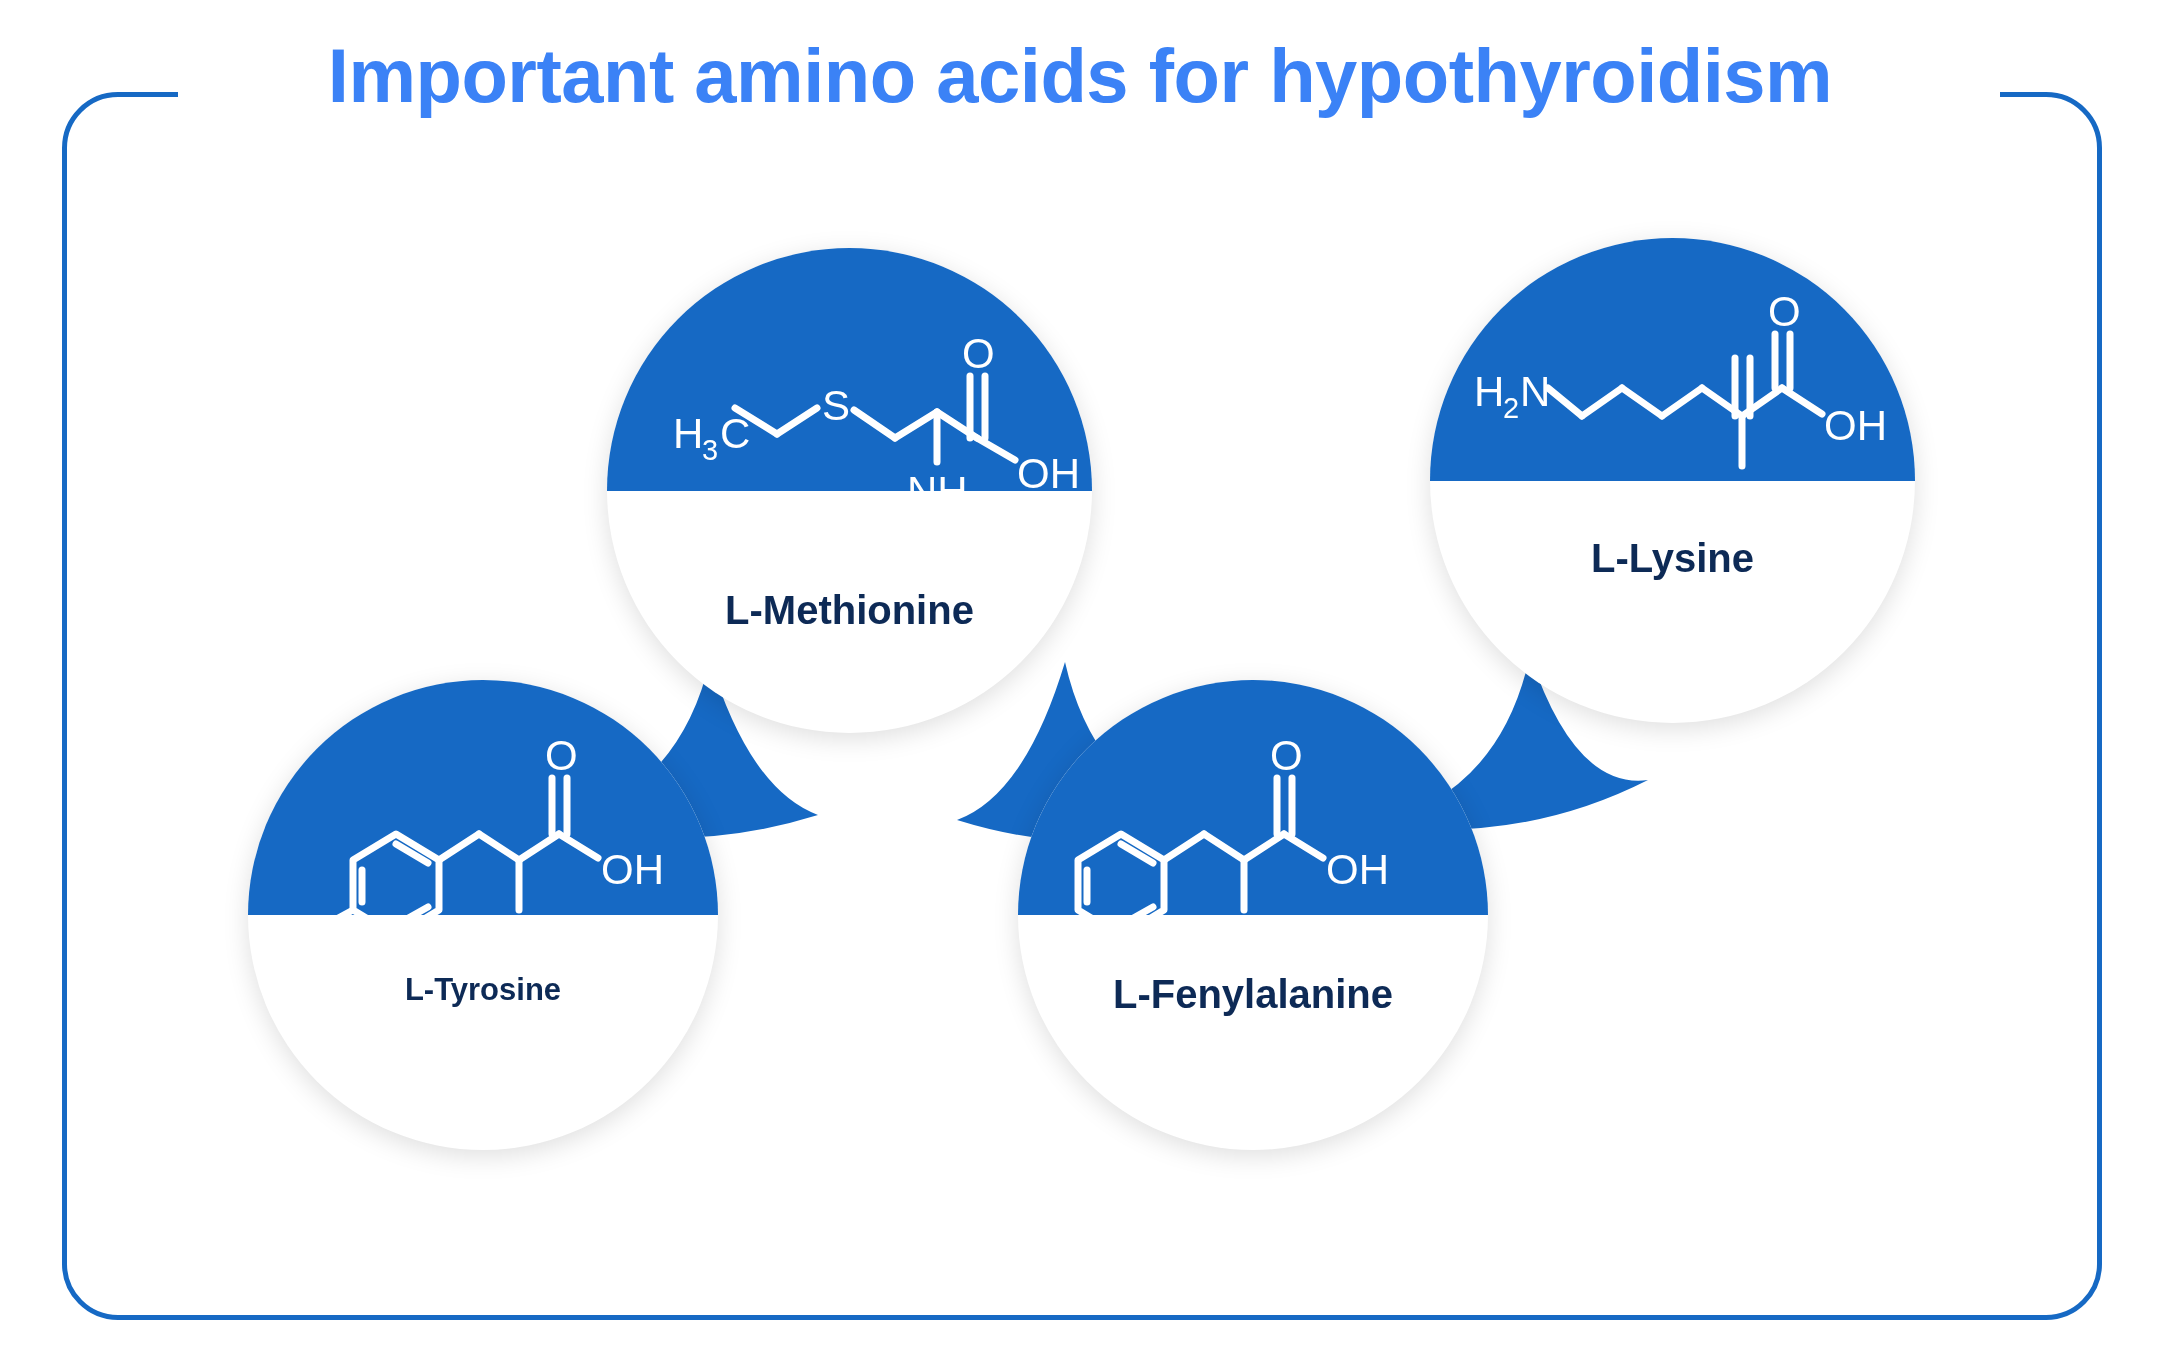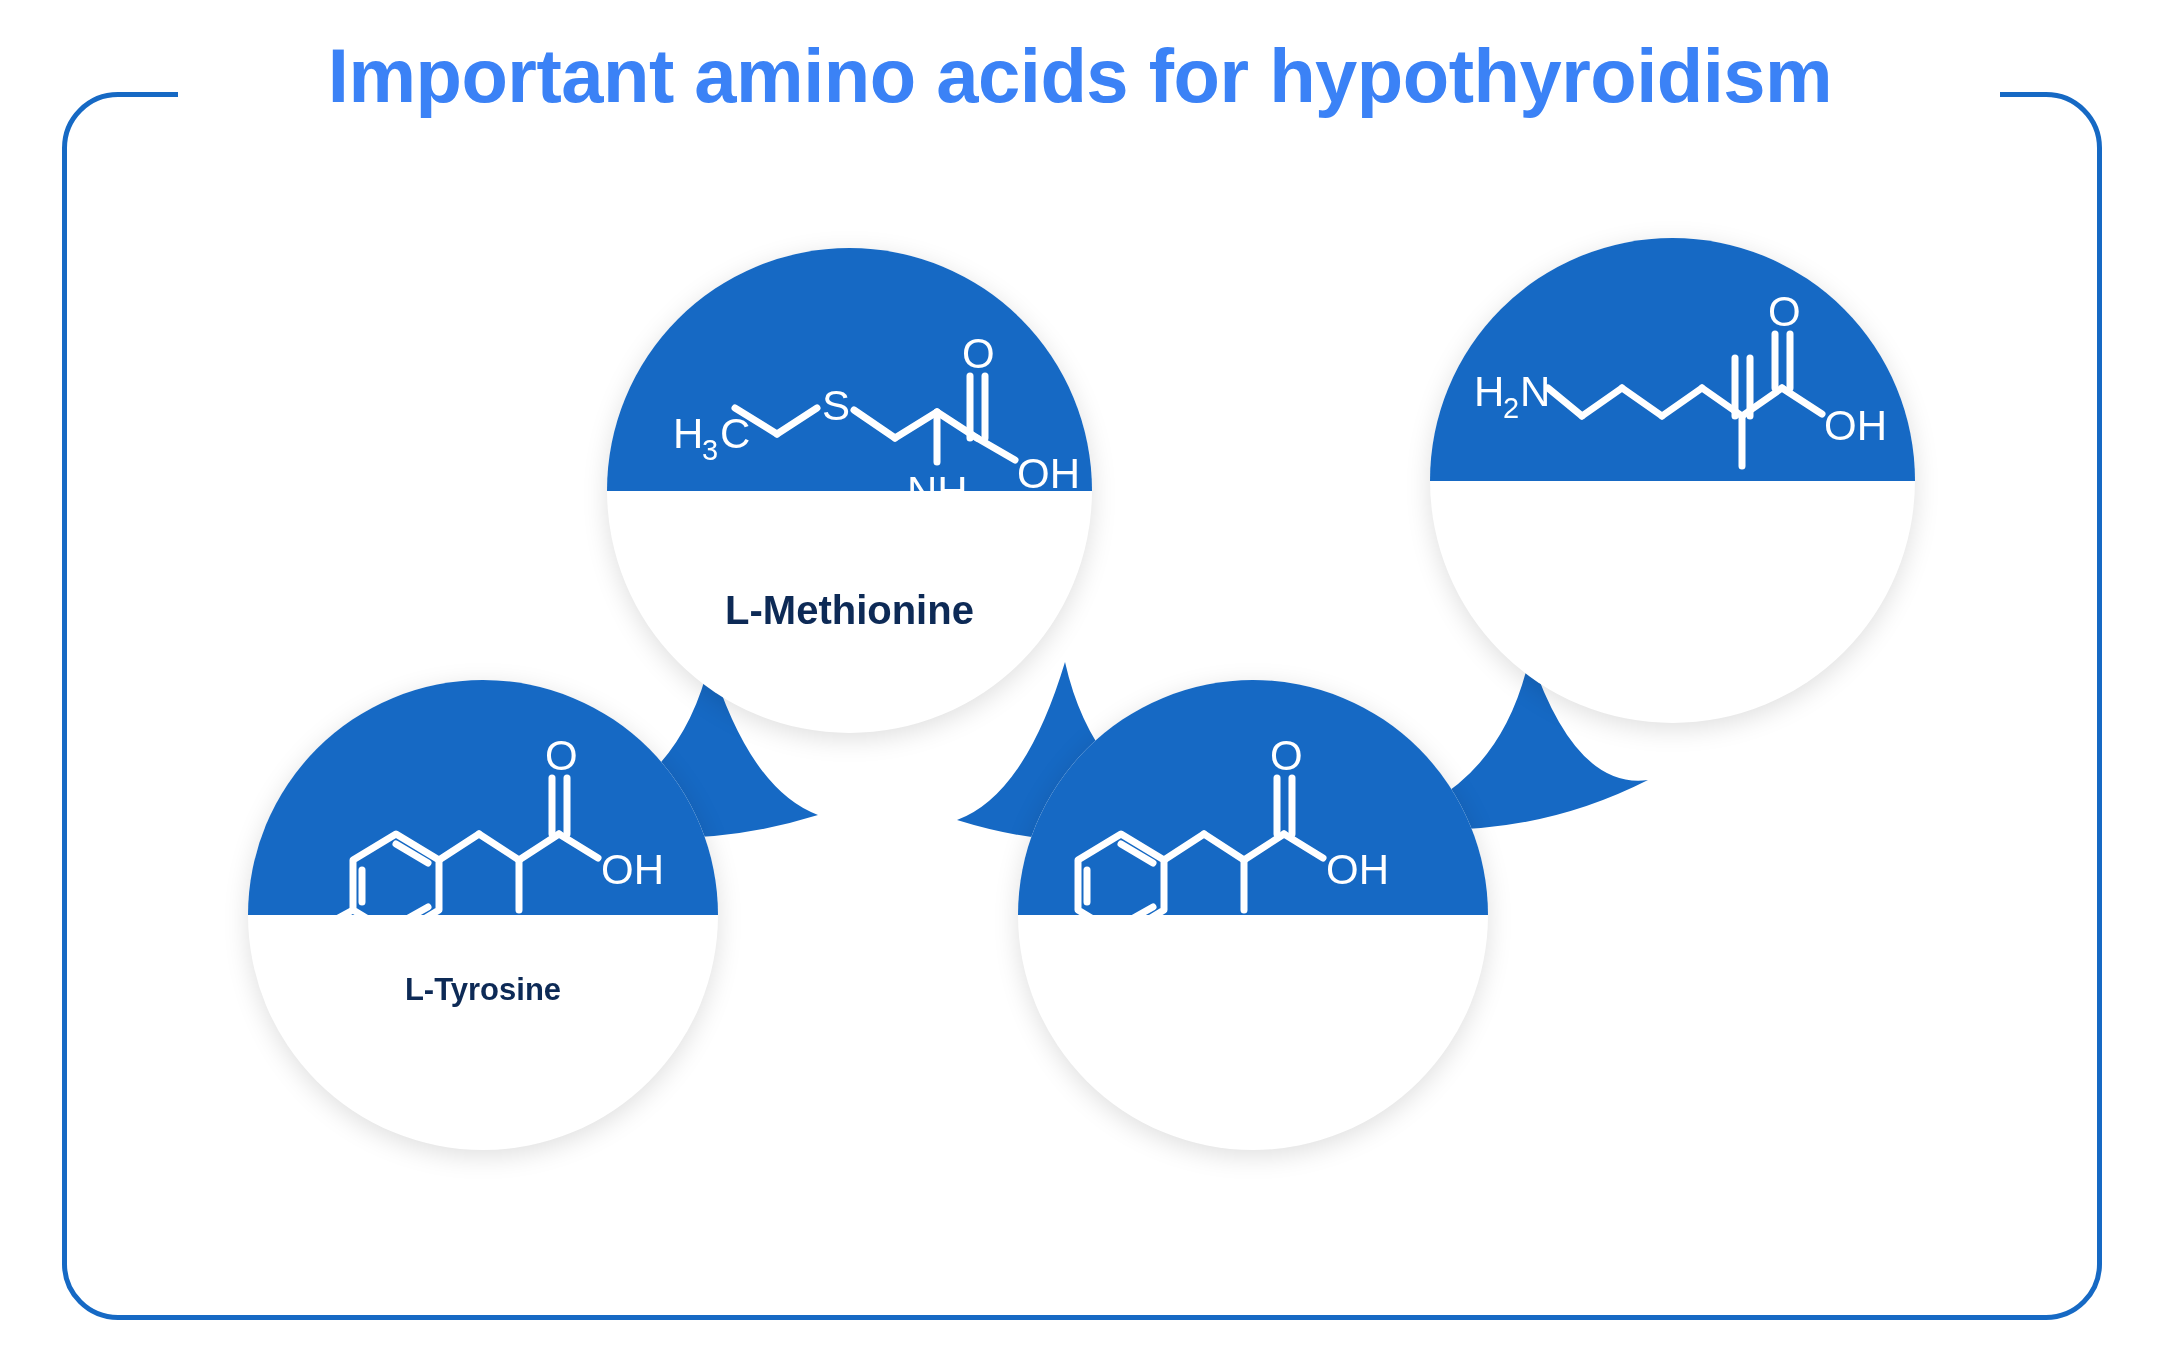--- a/index.html
+++ b/index.html
@@ -131,20 +131,21 @@
             <text x="73" y="180" font-size="29">2</text>
             <text x="90" y="168" font-size="42">N</text>
             <text x="338" y="88" font-size="42">O</text>
             <text x="394" y="202" font-size="42">OH</text>
             <text x="283" y="272" font-size="42">NH</text>
             <text x="341" y="284" font-size="29">2</text>
           </g>
         </svg>
       </div>
 
+      <div class="label" style="top:298px;font-size:40px;">L-Lysine</div>
     </div>
   </div>
 
   <div class="node" style="left:248px;top:680px;width:470px;height:470px;">
     <div class="disc">
       <div class="top-fill"></div>
 
       <div class="struct">
         <svg viewBox="0 0 470 470" aria-hidden="true">
           <g stroke="#ffffff" stroke-width="7" fill="none" stroke-linecap="round" stroke-linejoin="round">
@@ -209,16 +210,17 @@
           </g>
           <g fill="#ffffff" font-family="Liberation Sans, sans-serif">
             <text x="252" y="90" font-size="42">O</text>
             <text x="308" y="204" font-size="42">OH</text>
             <text x="197" y="274" font-size="42">NH</text>
             <text x="255" y="286" font-size="29">2</text>
           </g>
         </svg>
       </div>
 
+      <div class="label" style="top:292px;font-size:40px;">L-Fenylalanine</div>
     </div>
   </div>
 
 </div>
 
 </body></html>

